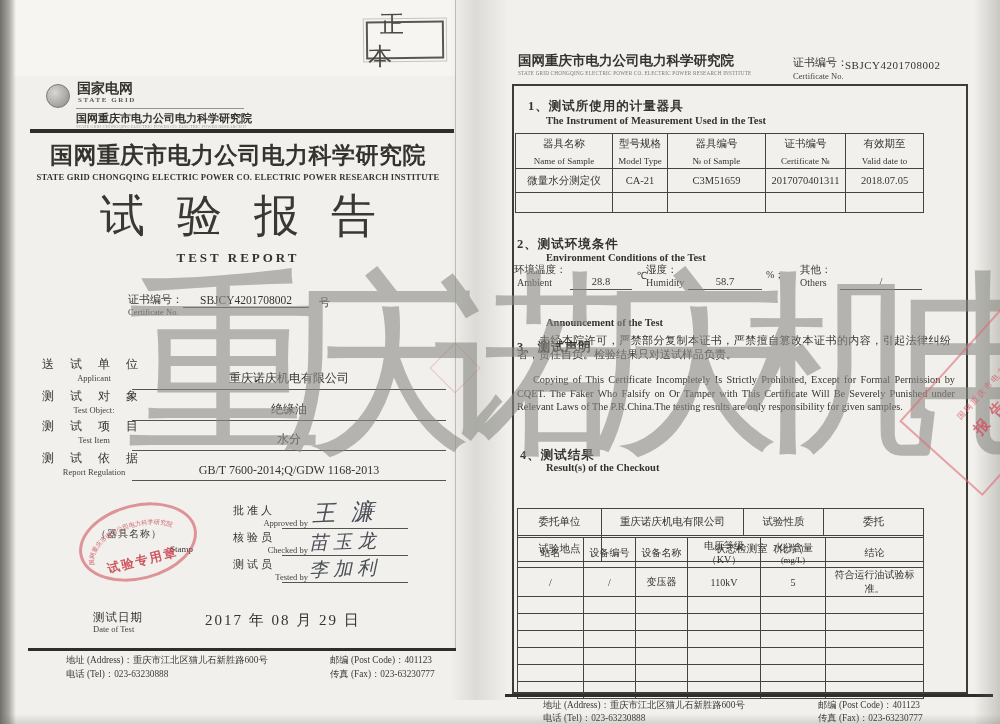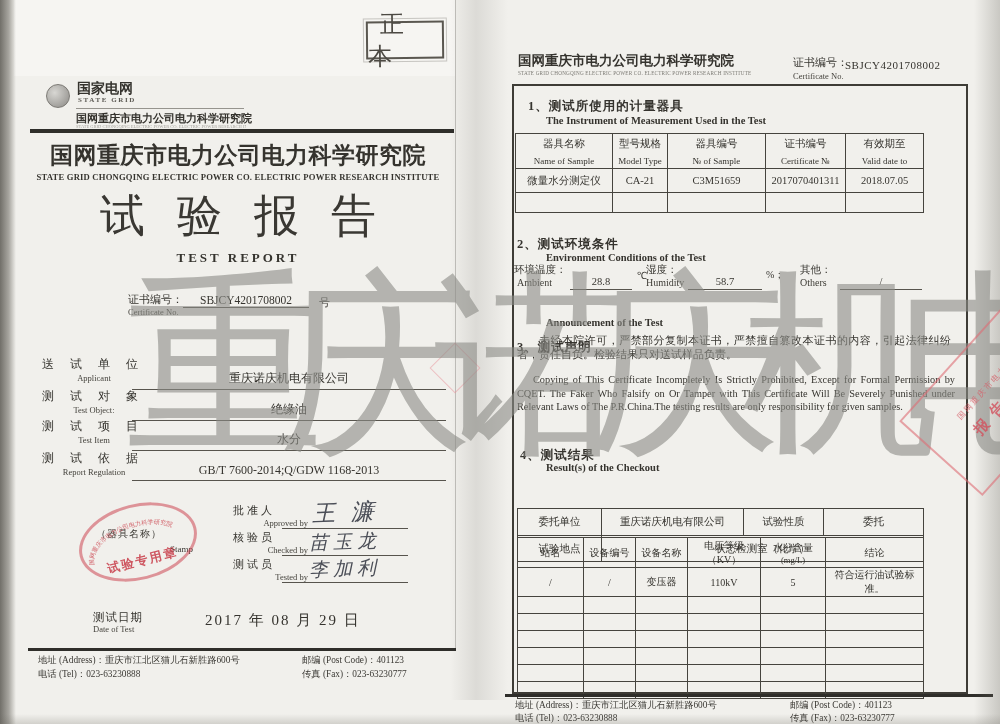--- a/index.html
+++ b/index.html
@@ -66,21 +66,21 @@
   .red-stamp{left:78px;top:504px;width:120px;height:76px;transform:rotate(-14deg);z-index:6;}
   .red-oval{position:absolute;inset:0;border:3px solid rgba(203,62,74,.52);border-radius:50%;}
   .red-center{position:absolute;left:0;bottom:10px;width:100%;text-align:center;
      font-size:12.5px;font-weight:700;letter-spacing:2px;color:rgba(196,44,58,.78);}
   .red-ring-svg{position:absolute;inset:0;}
 
   .date-cn{left:93px;top:610px;font-size:11.5px;letter-spacing:1px;}
   .date-en{left:93px;top:624px;font-size:8.5px;color:#45433d;}
   .date-val{left:205px;top:611px;font-size:15px;letter-spacing:2px;}
 
-  .foot{font-size:9.3px;color:#3b3934;white-space:nowrap;}
+  .foot{font-size:9.3px;color:#3b3934;white-space:nowrap;margin-left:28px;}
 
   
   .rp-org{left:518px;top:52px;font-size:13.5px;font-weight:700;}
   .rp-org-en{left:518px;top:70px;font-size:5.2px;color:#7c7a74;letter-spacing:.2px;}
   .rp-cert-cn{left:793px;top:55px;font-size:11px;}
   .rp-cert-en{left:793px;top:71px;font-size:8.5px;color:#45433d;}
   .rp-cert-val{left:845px;top:59px;font-size:11px;letter-spacing:.5px;}
   .outer-box{left:512px;top:84px;width:452px;height:606px;border:2px solid #3e3c36;}
 
   .sec-title{font-size:12.5px;font-weight:600;letter-spacing:1px;}

